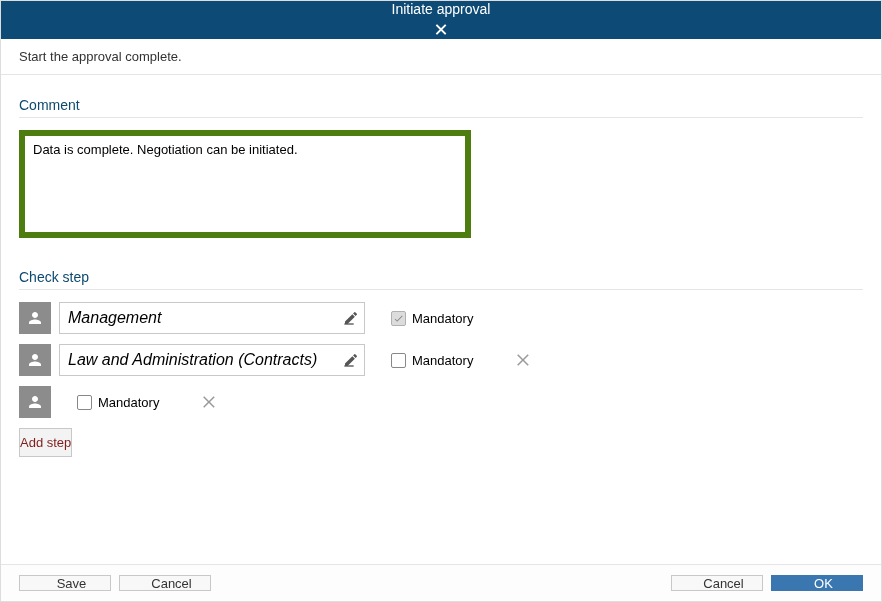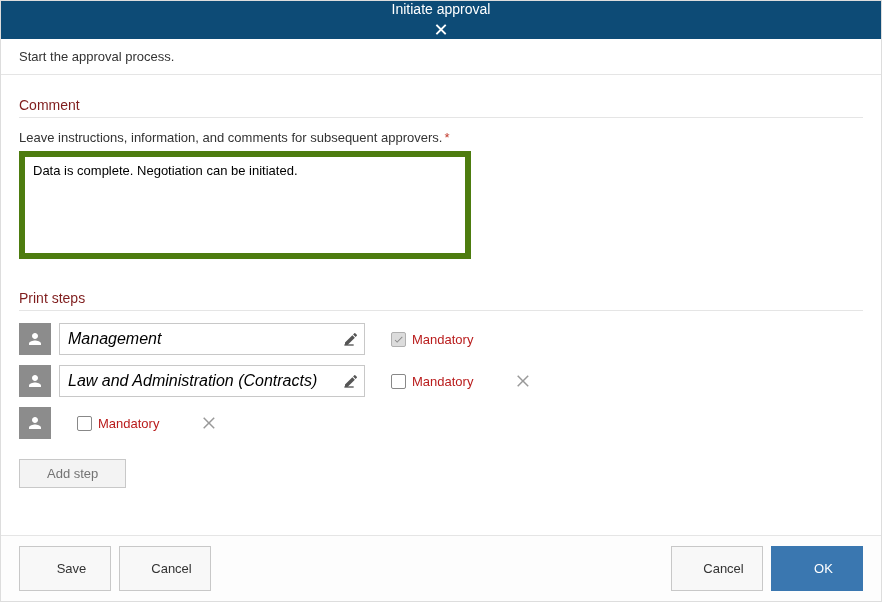--- a/index.html
+++ b/index.html
@@ -36,21 +36,21 @@
       border-bottom: 1px solid #e5e5e5;
       color: #333;
       font-size: 13px;
     }
     .content {
       flex: 1;
       padding: 18px 18px 10px 18px;
       overflow-y: auto;
     }
     .section-title {
-      color: #7f1d1d;
+      color: #0c4a6e;
       font-size: 14px;
       padding-bottom: 4px;
       border-bottom: 1px solid #e5e5e5;
       margin-bottom: 12px;
       margin-top: 4px;
     }
     .section + .section { margin-top: 28px; }
     .field-label {
       font-size: 13px;
       color: #333;
@@ -130,51 +130,51 @@
       cursor: pointer;
       background: #fff;
     }
     .chk.checked.disabled {
       background: #dcdcdc;
       border-color: #b0b0b0;
       cursor: default;
     }
     .chk svg { width: 11px; height: 11px; fill: #888; display: none; }
     .chk.checked svg { display: block; }
-    .mand-label { font-size: 13px; color: #b91c1c; }
+    .mand-label { font-size: 13px; color: #000000; }
     .del {
       margin-left: 34px;
       width: 18px;
       height: 18px;
       cursor: pointer;
       color: #999;
     }
     .del svg { width: 18px; height: 18px; fill: #999; }
     .add-btn {
-      margin-top: 20px;
+      margin-top: 10px;
       background: #f3f3f3;
       border: 1px solid #c8c8c8;
-      padding: 6px 27px;
-      font-family: inherit;
-      font-size: 13px;
-      cursor: pointer;
-      color: #737373;
+      padding: 6px 0;
+      font-family: inherit;
+      font-size: 13px;
+      cursor: pointer;
+      color: #7f1d1d;
     }
     .footer {
       border-top: 1px solid #e5e5e5;
       padding: 10px 18px;
       display: flex;
       align-items: center;
       justify-content: space-between;
       background: #fdfdfd;
     }
     .footer-left, .footer-right { display: flex; gap: 8px; }
     .btn {
       min-width: 92px;
-      height: 45px;
+      height: 16px;
       border: 1px solid #c8c8c8;
       background: #f8f8f8;
       font-family: inherit;
       font-size: 13px;
       cursor: pointer;
       color: #333;
       padding-left: 13px;
     }
     .btn.primary {
       background: #3a77b0;
@@ -183,34 +183,31 @@
     }
   </style>
 </head>
 <body>
 
 <div class="titlebar">
   <span>Initiate approval</span>
   <span class="close">✕</span>
 </div>
 
-<div class="subtitle">Start the approval process.</div>
+<div class="subtitle">Start the approval complete.</div>
 
 <div class="content">
 
   <div class="section">
     <div class="section-title">Comment</div>
-    <div class="field-label">
-      <span>Leave instructions, information, and comments for subsequent approvers.</span><span class="req">*</span>
-    </div>
     <textarea class="comment" style="">Data is complete. Negotiation can be initiated.</textarea>
   </div>
 
   <div class="section">
-    <div class="section-title">Print steps</div>
+    <div class="section-title">Check step</div>
     <div class="steps" id="steps-container">
         <div class="step-row">
           <div class="person-icon">
             <svg viewBox="0 0 24 24">
               <path d="M12 12c2.2 0 4-1.8 4-4s-1.8-4-4-4-4 1.8-4 4 1.8 4 4 4zm0 2c-2.7 0-8 1.3-8 4v2h16v-2c0-2.7-5.3-4-8-4z"></path>
             </svg>
           </div>
           <div class="step-input-wrap"><input class="step-input" value="Management" style=""><span class="pencil"><svg viewBox="0 0 24 24">
                 <path d="M3 17.25V21h3.75L17.81 9.94l-3.75-3.75L3 17.25zM20.71 7.04a1 1 0 0 0 0-1.41l-2.34-2.34a1 1 0 0 0-1.41 0l-1.83 1.83 3.75 3.75 1.83-1.83z"></path>
                 <rect x="2" y="20" width="14" height="2"></rect>

